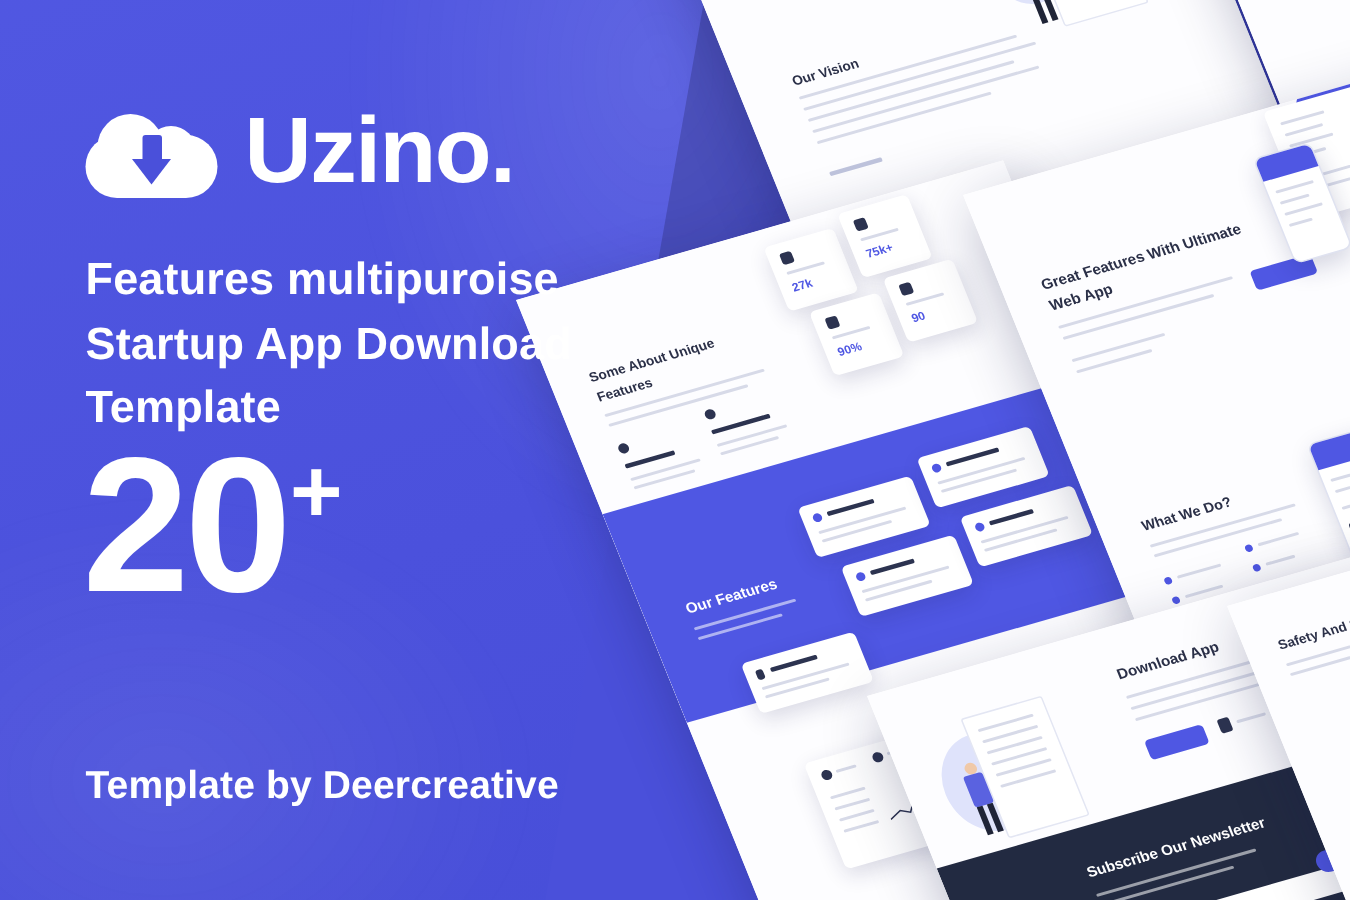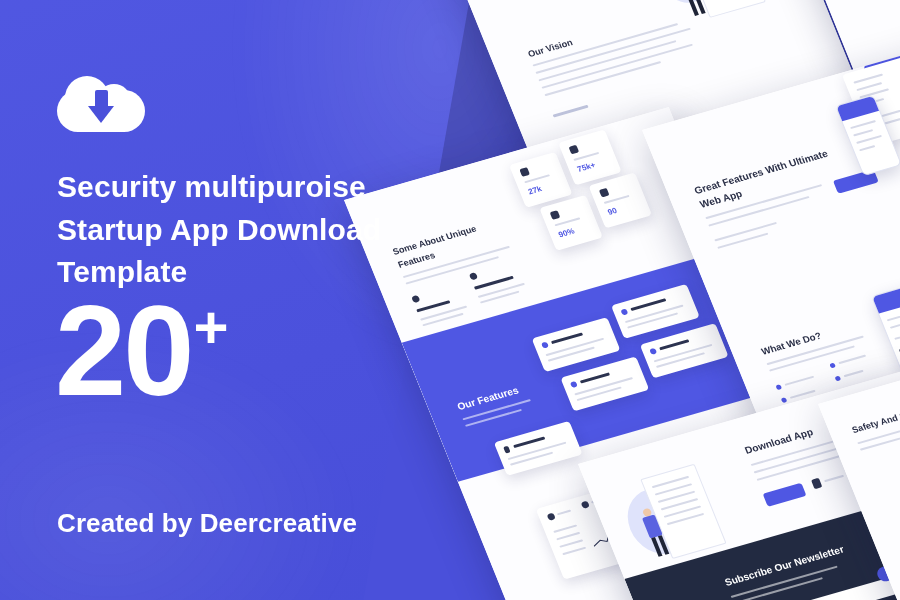--- a/index.html
+++ b/index.html
@@ -346,28 +346,29 @@
   <div class="left-panel">
 
     <div class="logo-row">
       <div class="cloud-mark">
         <div class="c-lobe-a"></div>
         <div class="c-lobe-b"></div>
         <div class="c-body"></div>
         <div class="arrow-stem"></div>
         <div class="arrow-head"></div>
       </div>
+      <div class="brand-word">Uzino.</div>
     </div>
 
     <div class="tagline">
-      <div>Security multipuroise</div>
+      <div>Features multipuroise</div>
       <div>Startup App Download Template</div>
     </div>
 
     <div class="count-row">
       <div class="big-number">20</div>
       <div class="plus-sign">+</div>
     </div>
 
-    <div class="credit">Created by Deercreative</div>
+    <div class="credit">Template by Deercreative</div>
   </div>
 
 </div>
 
 </body></html>

